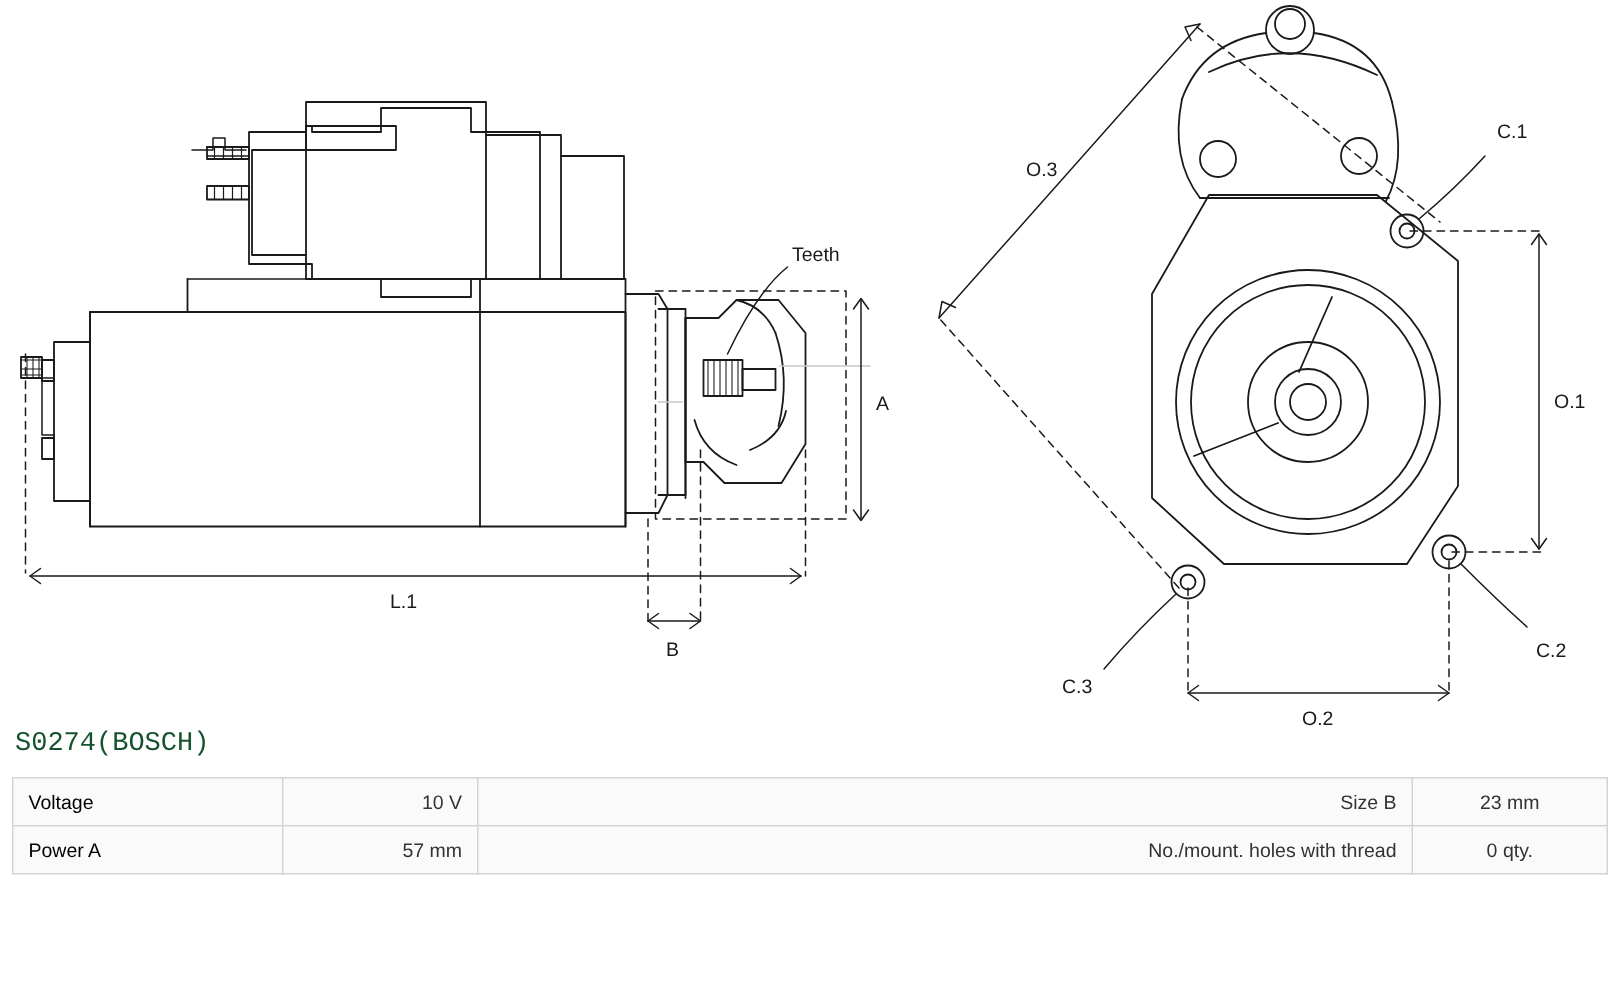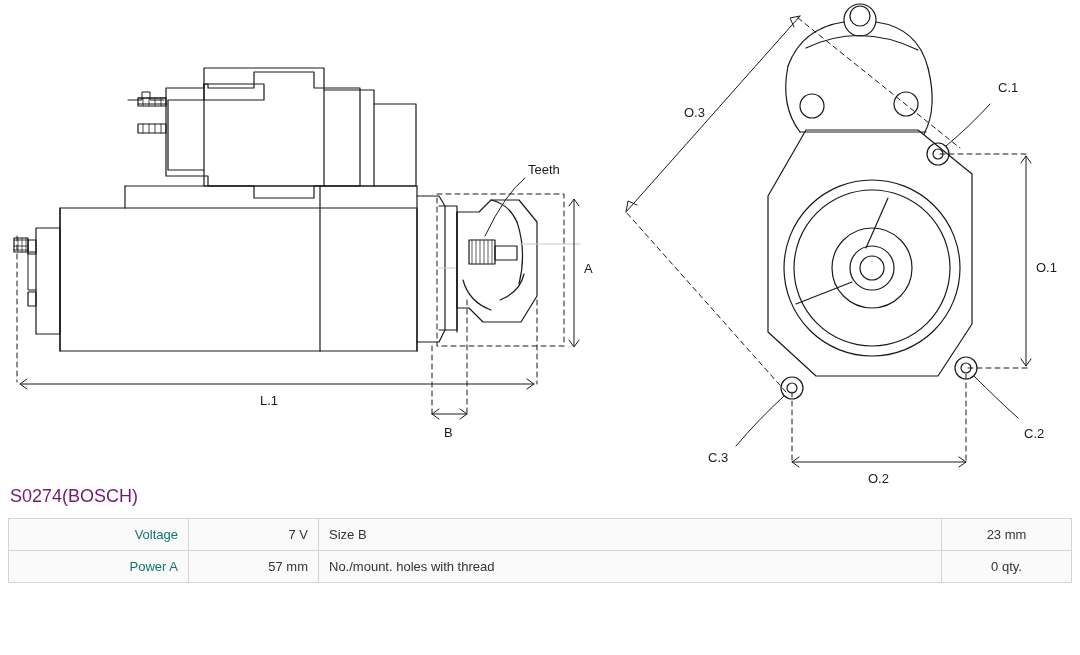--- a/index.html
+++ b/index.html
@@ -21,22 +21,22 @@
     left: 0; top: 0;
     width: 1080px; height: 485px;
   }
   .drawing-area svg { display: block; }
 
   .part-title {
     position: absolute;
     left: 10px;
     top: 486px;
     font-size: 18px;
-    color: #701a75;
-    font-family: Liberation Sans, sans-serif;
+    color: #14532d;
+    font-family: Liberation Mono, monospace;
     letter-spacing: 0px;
     white-space: nowrap;
   }
 
   table.specs {
     position: absolute;
     left: 8px;
     top: 518px;
     width: 1064px;
     border-collapse: collapse;
@@ -44,31 +44,31 @@
     color: #333333;
   }
   table.specs td {
     border: 1px solid #d4d4d4;
     height: 32px;
     padding: 0 10px;
     background: #fafafa;
   }
   td.lbl-left {
     width: 180px;
-    text-align: right;
+    text-align: left;
     background: #f0f0f0;
-    color: #0f766e;
+    color: #000000;
   }
   td.val-left {
     width: 130px;
     text-align: right;
     background: #fafafa;
   }
   td.lbl-right {
-    text-align: left;
+    text-align: right;
     background: #f0f0f0;
   }
   td.val-right {
     width: 130px;
     text-align: center;
     background: #fafafa;
   }
 </style>
 </head>
 <body>
@@ -242,21 +242,21 @@
       </g>
     </svg>
   </div>
 
   <div class="part-title">S0274(BOSCH)</div>
 
   <table class="specs">
     <tbody>
       <tr>
         <td class="lbl-left">Voltage</td>
-        <td class="val-left">7 V</td>
+        <td class="val-left">10 V</td>
         <td class="lbl-right">Size B</td>
         <td class="val-right">23 mm</td>
       </tr>
       <tr>
         <td class="lbl-left">Power A</td>
         <td class="val-left">57 mm</td>
         <td class="lbl-right">No./mount. holes with thread</td>
         <td class="val-right">0 qty.</td>
       </tr>
     </tbody>

